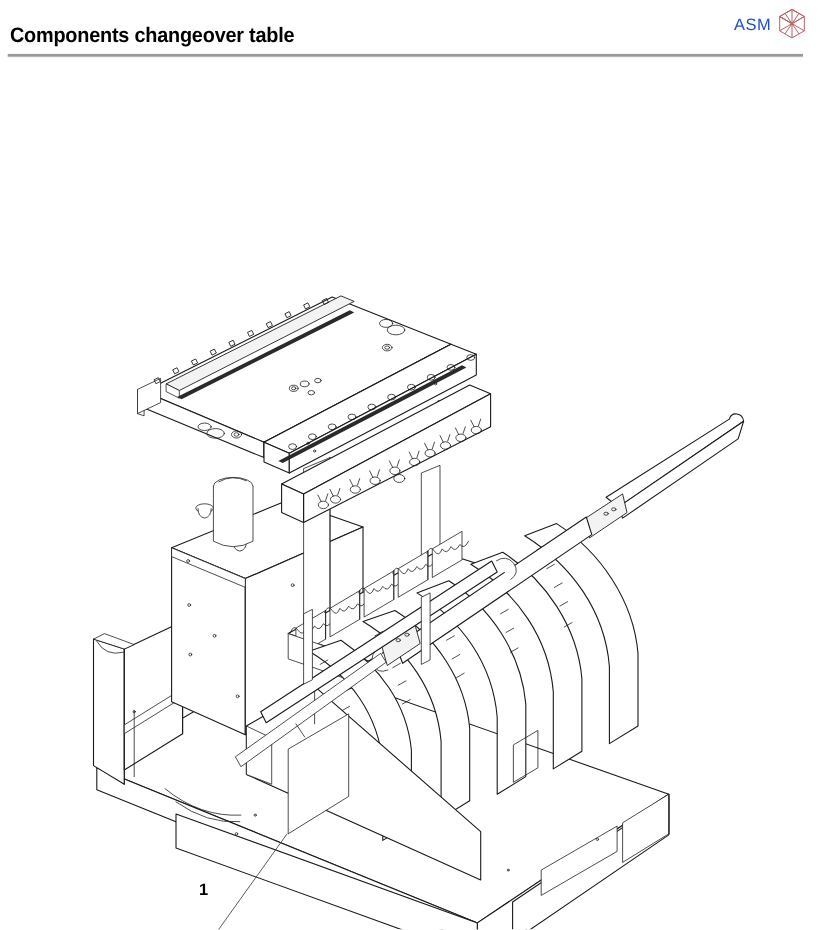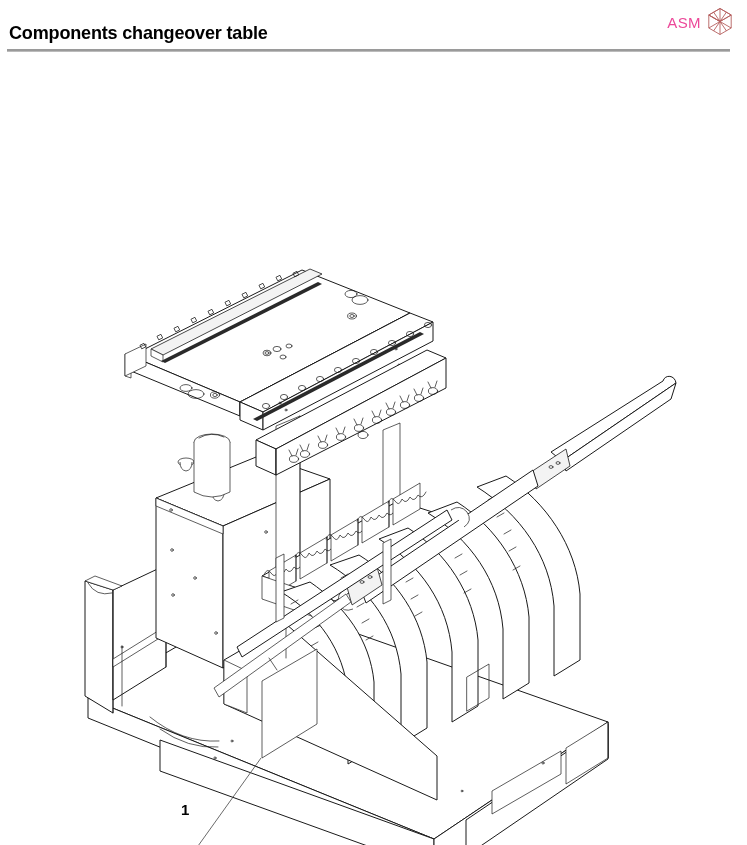--- a/index.html
+++ b/index.html
@@ -30,21 +30,21 @@
     top: 7px;
     display: flex;
     align-items: center;
     gap: 6px;
   }
   .brand-text {
     font-family: "Liberation Sans", sans-serif;
     font-size: 15px;
     font-weight: 400;
     letter-spacing: 0.4px;
-    color: #ec4899;
+    color: #1d4ed8;
     line-height: 1;
   }
   .brand-mark {
     width: 26px;
     height: 30px;
     display: block;
   }
   .page-title {
     position: absolute;
     left: 9px;

